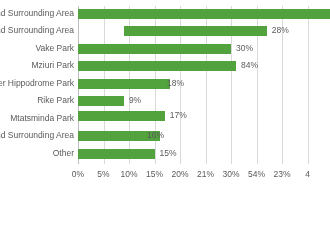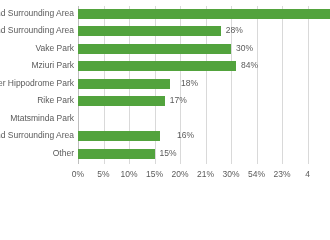--- a/index.html
+++ b/index.html
@@ -140,47 +140,47 @@
         <div class="gridline" style="left: 127.5px;"></div>
         <div class="gridline" style="left: 153px;"></div>
         <div class="gridline" style="left: 178.5px;"></div>
         <div class="gridline" style="left: 204px;"></div>
         <div class="gridline" style="left: 229.5px;"></div>
       </div>
     <div class="rows">
         <div class="row" style="top: 0px;">
           <div class="bar" style="width: 255px; background: rgb(82, 163, 61);"></div>
         </div>
-        <div class="row" style="top: 17.45px;">
+        <div class="row" style="top: 17.45px; margin-left: 46px;">
           <div class="bar" style="width: 142.8px; background: rgb(82, 163, 61);"></div>
           <div class="bar-label" style="left: 147.8px;">28%</div>
         </div>
         <div class="row" style="top: 34.9px;">
           <div class="bar" style="width: 153px; background: rgb(82, 163, 61);"></div>
           <div class="bar-label" style="left: 158px;">30%</div>
         </div>
         <div class="row" style="top: 52.35px;">
           <div class="bar" style="width: 158.1px; background: rgb(82, 163, 61);"></div>
           <div class="bar-label" style="left: 163.1px;">84%</div>
         </div>
         <div class="row" style="top: 69.8px;">
           <div class="bar" style="width: 91.8px; background: rgb(82, 163, 61);"></div>
-          <div class="bar-label" style="left: 103px; text-align: center;">18%</div>
+          <div class="bar-label" style="left: 89px; text-align: center;">18%</div>
         </div>
         <div class="row" style="top: 87.25px;">
           <div class="bar" style="width: 45.9px; background: rgb(82, 163, 61);"></div>
           <div class="bar-label" style="left: 50.9px;">9%</div>
         </div>
-        <div class="row" style="top: 87px;">
+        <div class="row" style="top: 102px;">
           <div class="bar" style="width: 86.7px; background: rgb(82, 163, 61);"></div>
           <div class="bar-label" style="left: 91.7px;">17%</div>
         </div>
         <div class="row" style="top: 122.15px;">
           <div class="bar" style="width: 81.6px; background: rgb(82, 163, 61);"></div>
-          <div class="bar-label" style="left: 99px;">16%</div>
+          <div class="bar-label" style="left: 69px;">16%</div>
         </div>
         <div class="row" style="top: 139.6px;">
           <div class="bar" style="width: 76.5px; background: rgb(82, 163, 61);"></div>
           <div class="bar-label" style="left: 81.5px;">15%</div>
         </div>
       </div>
   </div>
 
   <div class="tick-labels">
       <div class="tick-label" style="left: 78px;">0%</div>

